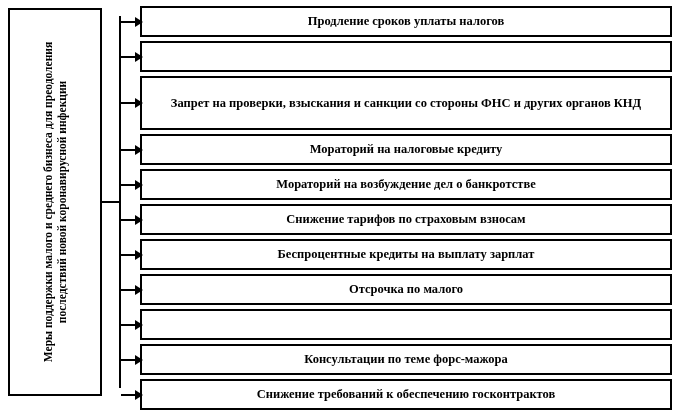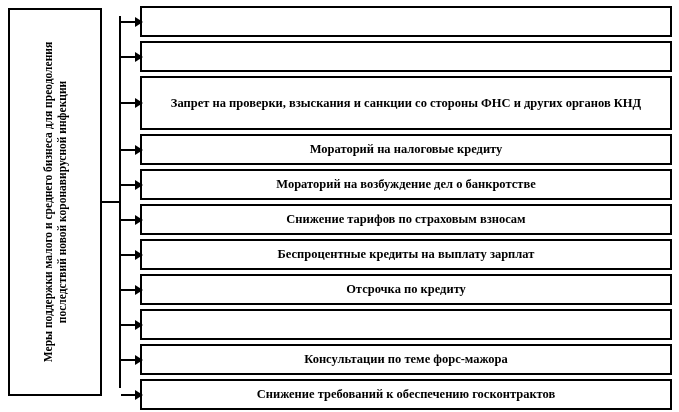--- a/index.html
+++ b/index.html
@@ -123,20 +123,21 @@
     <div class="root-label">Меры поддержки малого и среднего бизнеса для преодоления последствий новой коронавирусной инфекции</div>
   </div>
 
   <div class="root-stem"></div>
   <div class="trunk"></div>
 
   <div class="items">
 
     <div class="item">
       <span class="arrow"></span>
+      <span>Продление сроков уплаты налогов</span>
     </div>
 
     <div class="item">
       <span class="arrow"></span>
     </div>
 
     <div class="item tall">
       <span class="arrow"></span>
       <span>Запрет на проверки, взыскания и санкции со стороны ФНС и других органов КНД</span>
     </div>
@@ -156,21 +157,21 @@
       <span>Снижение тарифов по страховым взносам</span>
     </div>
 
     <div class="item">
       <span class="arrow"></span>
       <span>Беспроцентные кредиты на выплату зарплат</span>
     </div>
 
     <div class="item">
       <span class="arrow"></span>
-      <span>Отсрочка по кредиту</span>
+      <span>Отсрочка по малого</span>
     </div>
 
     <div class="item">
       <span class="arrow"></span>
     </div>
 
     <div class="item">
       <span class="arrow"></span>
       <span>Консультации по теме форс-мажора</span>
     </div>

